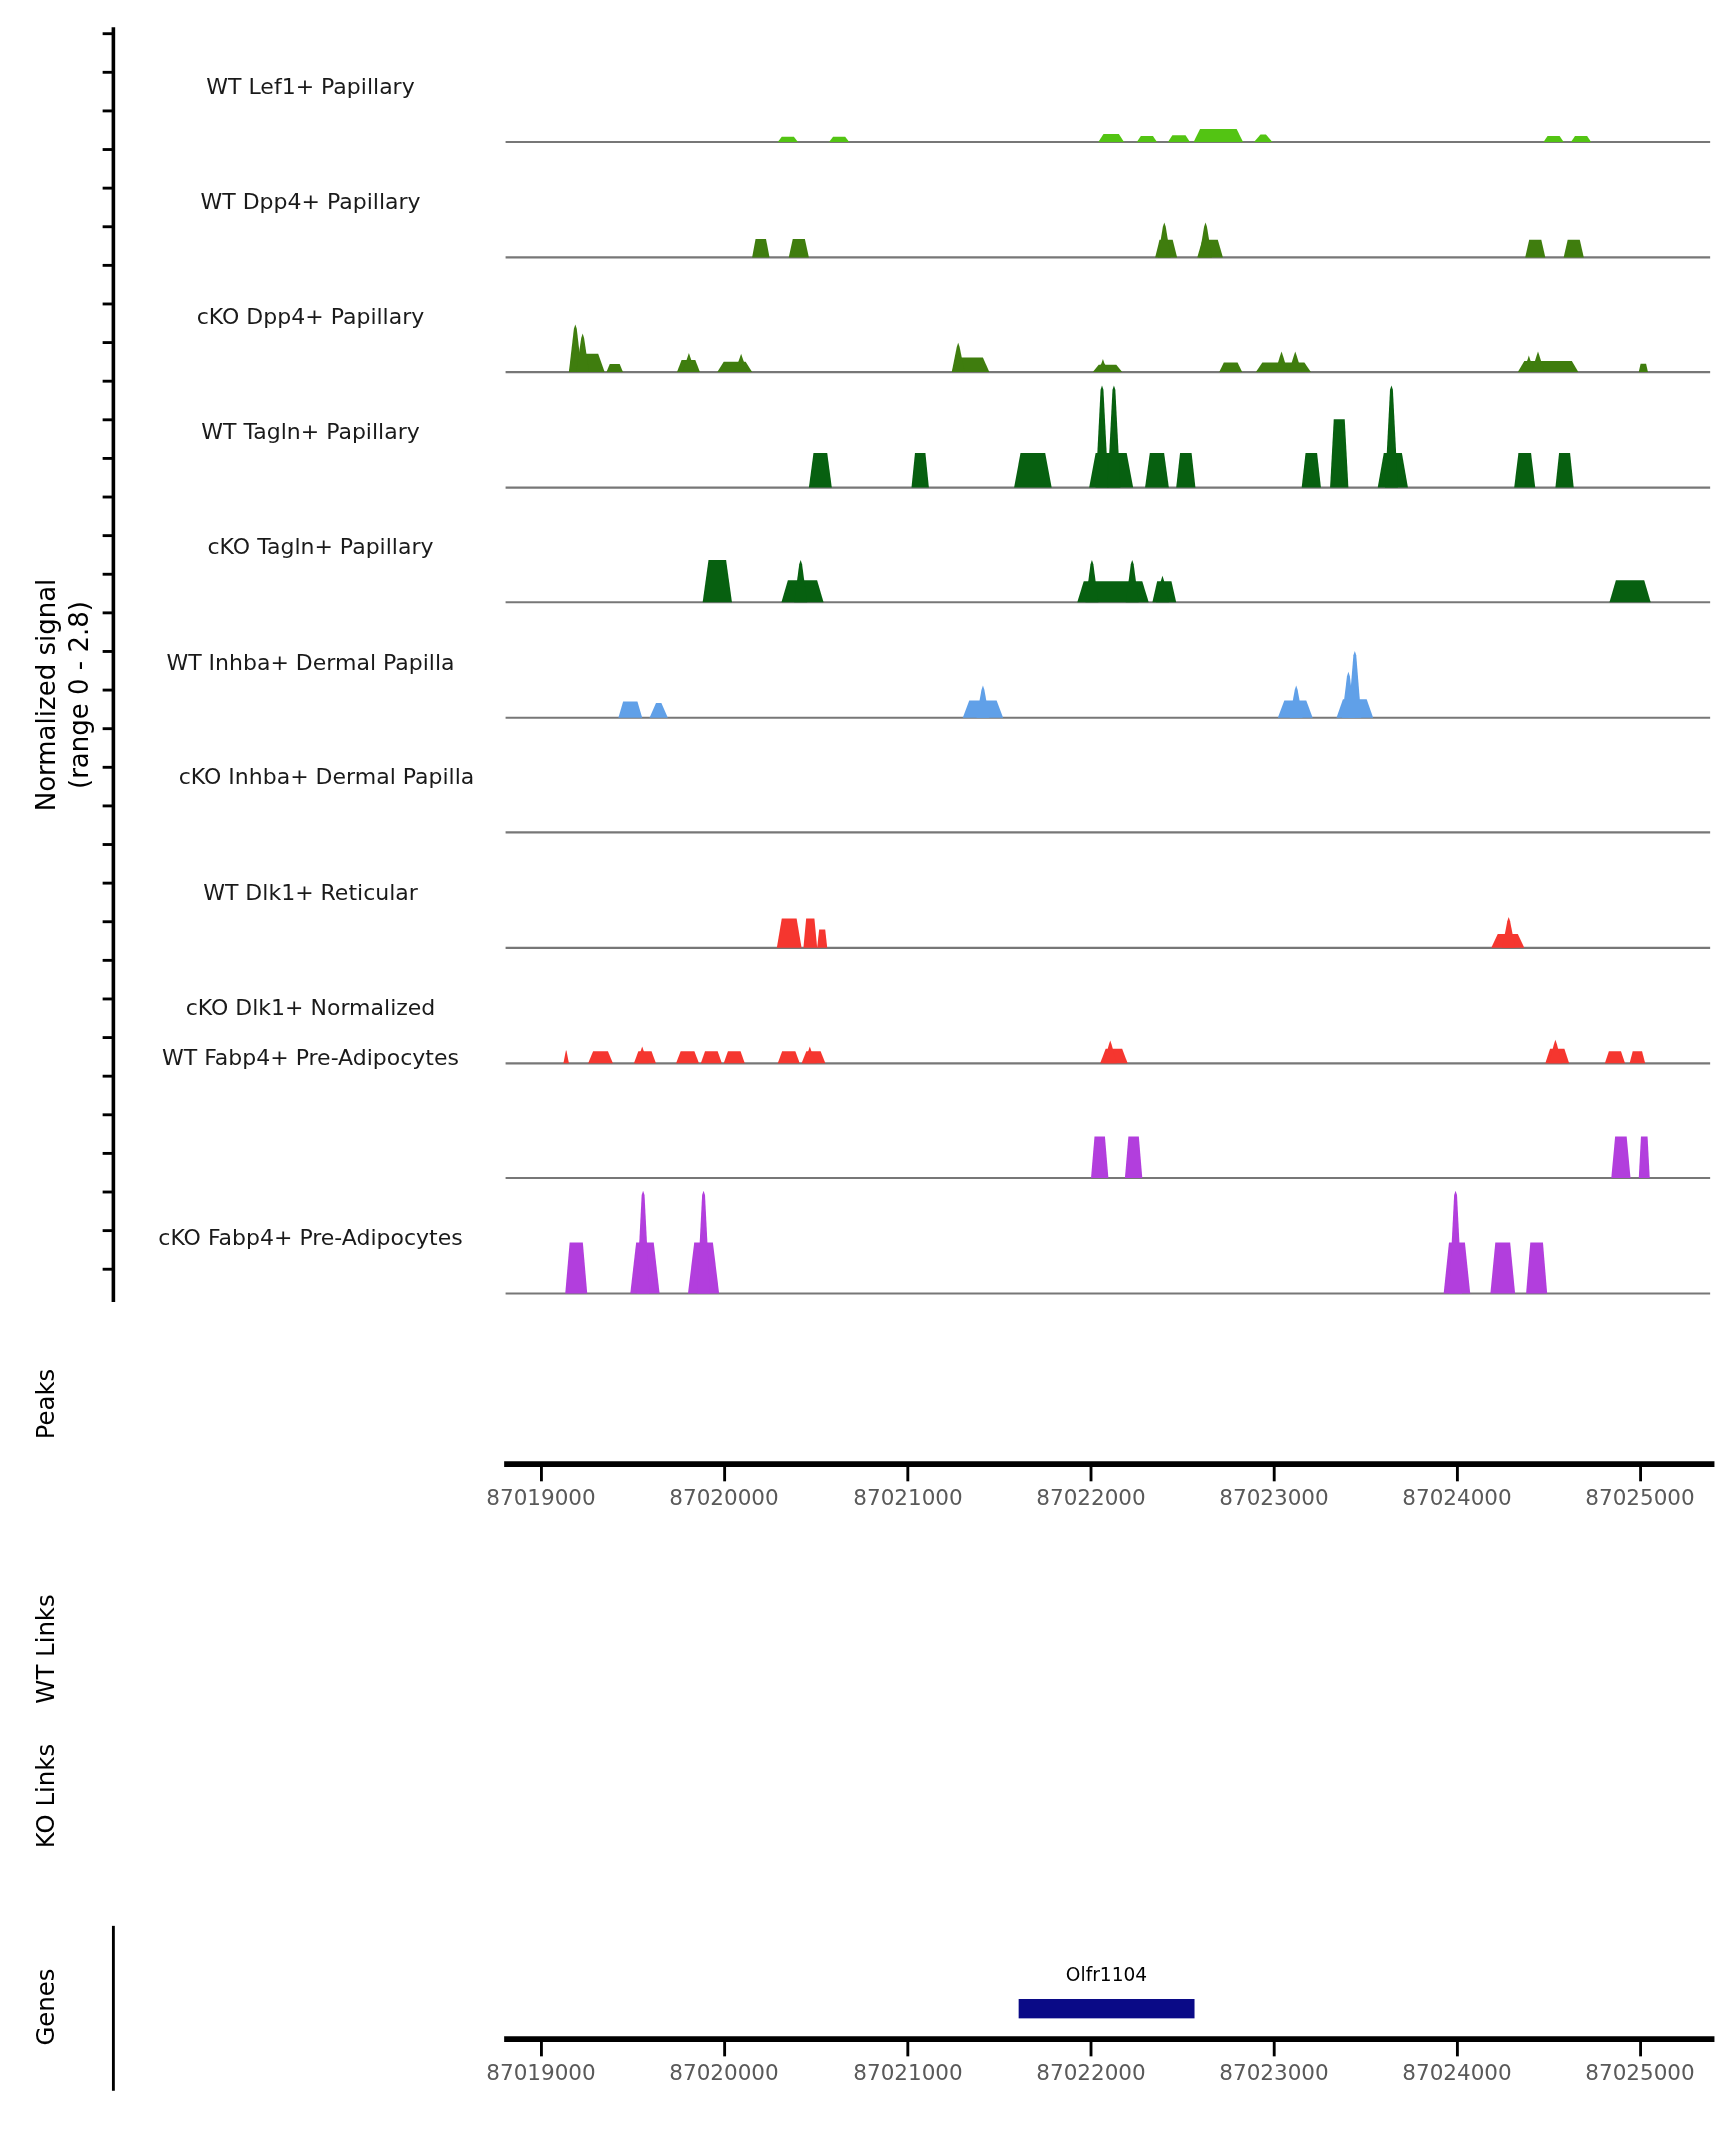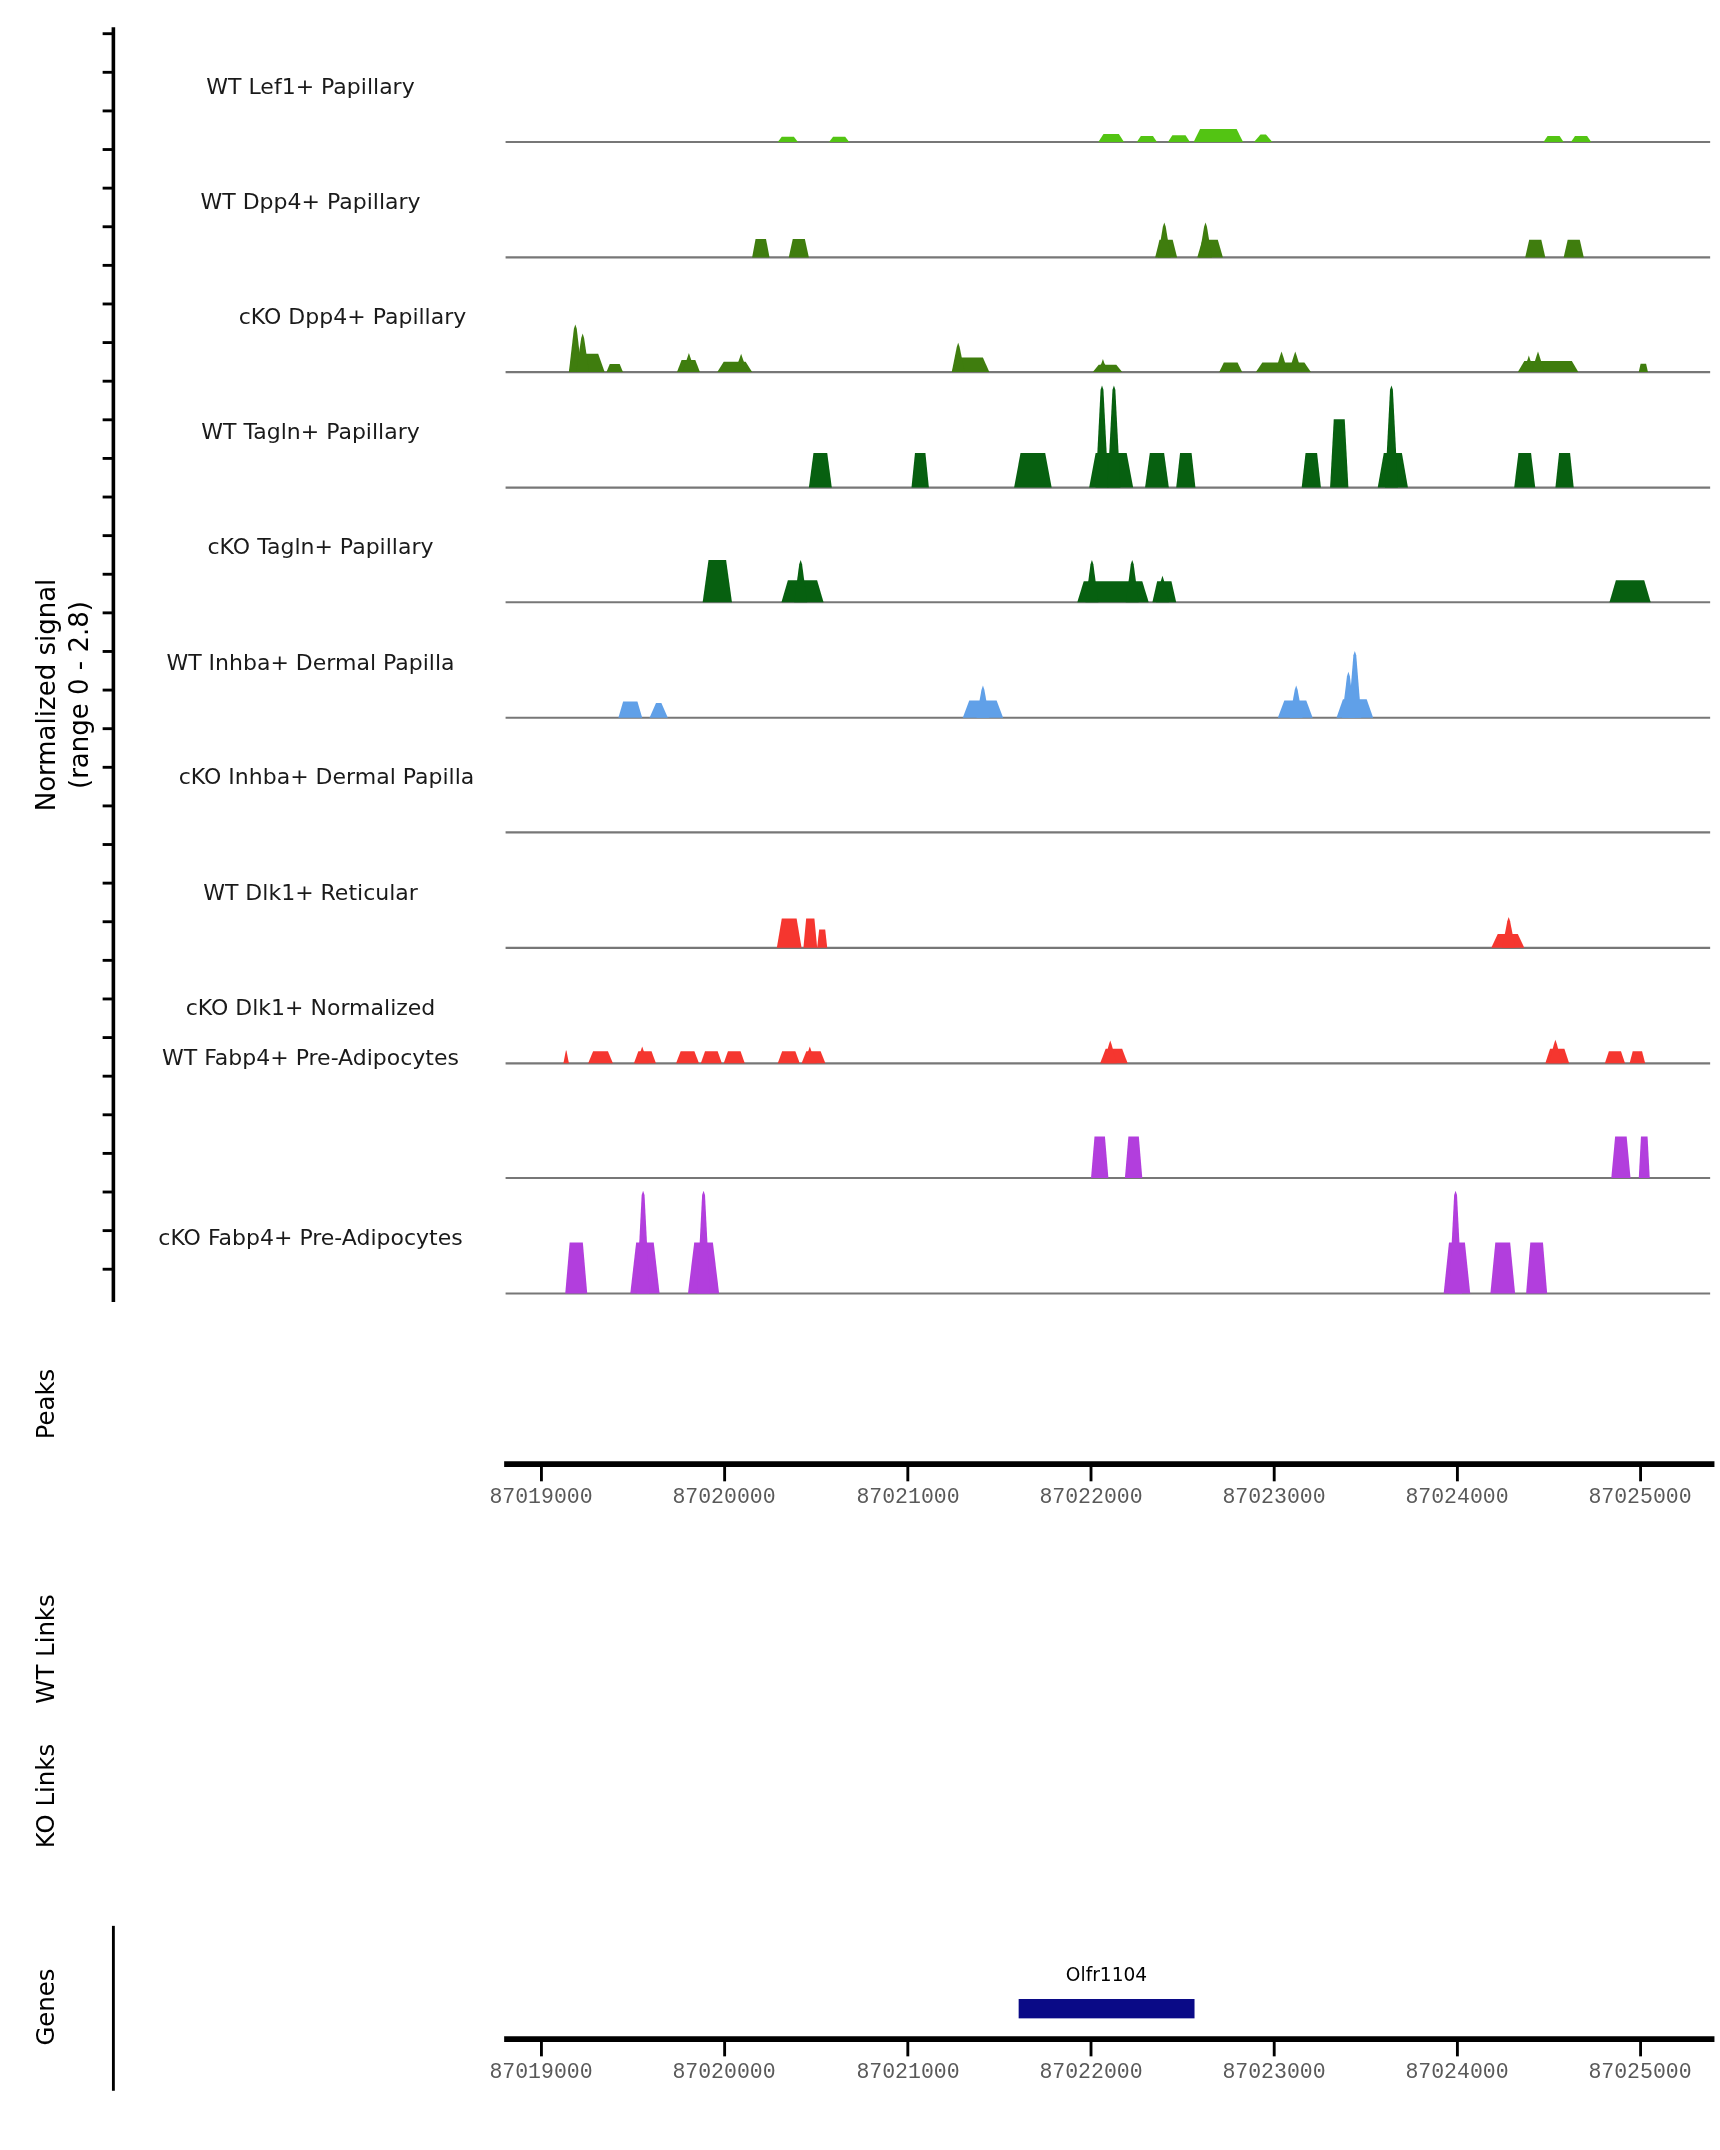--- a/index.html
+++ b/index.html
@@ -6,21 +6,21 @@
   body{width:1721px;height:2151px;position:relative;font-family:"DejaVu Sans",sans-serif;}
   #figure{position:absolute;left:0;top:0;width:1721px;height:2151px;}
   #plot-svg{position:absolute;left:0;top:0;}
   .track-label{position:absolute;left:115px;width:391px;text-align:center;
                font-size:22px;color:#1a1a1a;white-space:nowrap;}
   .rot-anchor{position:absolute;width:0;height:0;}
   .rot-inner{position:absolute;transform:translate(-50%,-50%) rotate(-90deg);
              white-space:nowrap;font-size:24.4px;color:#000;text-align:center;}
   #ylabel .rot-inner{font-size:26px;line-height:33px;}
   .tick-label{position:absolute;width:172px;text-align:center;font-size:21.5px;
-              color:#595959;white-space:nowrap;font-family:Liberation Mono, monospace;}
+              color:#595959;white-space:nowrap;}
   #gene-name{position:absolute;text-align:center;font-size:18.6px;color:#000;white-space:nowrap;}
   #xaxis-title{position:absolute;text-align:center;font-size:26.5px;color:#000;white-space:nowrap;}
 </style>
 </head>
 <body>
 
 <div id="figure">
 
   <svg id="plot-svg" width="1721" height="2151" viewBox="0 0 2400 3000">
       <line x1="158" y1="38" x2="158" y2="1816" stroke="#000000" stroke-width="5"></line>
@@ -207,21 +207,21 @@
   <div class="rot-anchor" style="left:45px;top:1796px;">
     <div class="rot-inner">KO Links</div>
   </div>
   <div class="rot-anchor" style="left:45px;top:2007px;">
     <div class="rot-inner">Genes</div>
   </div>
 
   <div id="track-labels">
       <div class="track-label" style="top: 74px;">WT Lef1+ Papillary</div>
       <div class="track-label" style="top: 189px;">WT Dpp4+ Papillary</div>
-      <div class="track-label" style="top: 304px; padding-left: 42px;">cKO Dpp4+ Papillary</div>
+      <div class="track-label" style="top: 304px;">cKO Dpp4+ Papillary</div>
       <div class="track-label" style="top: 419px;">WT Tagln+ Papillary</div>
       <div class="track-label" style="top: 534px; margin-left: 10px;">cKO Tagln+ Papillary</div>
       <div class="track-label" style="top: 650px;">WT Inhba+ Dermal Papilla</div>
       <div class="track-label" style="top: 764px; margin-left: 16px;">cKO Inhba+ Dermal Papilla</div>
       <div class="track-label" style="top: 880px;">WT Dlk1+ Reticular</div>
       <div class="track-label" style="top: 995px;">cKO Dlk1+ Normalized</div>
       <div class="track-label" style="top: 1045px;">WT Fabp4+ Pre-Adipocytes</div>
       <div class="track-label" style="top: 1225px;">cKO Fabp4+ Pre-Adipocytes</div>
     </div>
   <div id="ticklabels-peaks">

